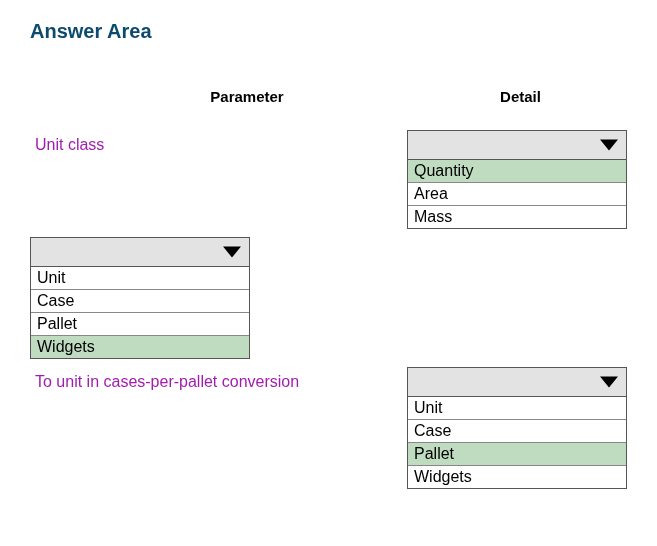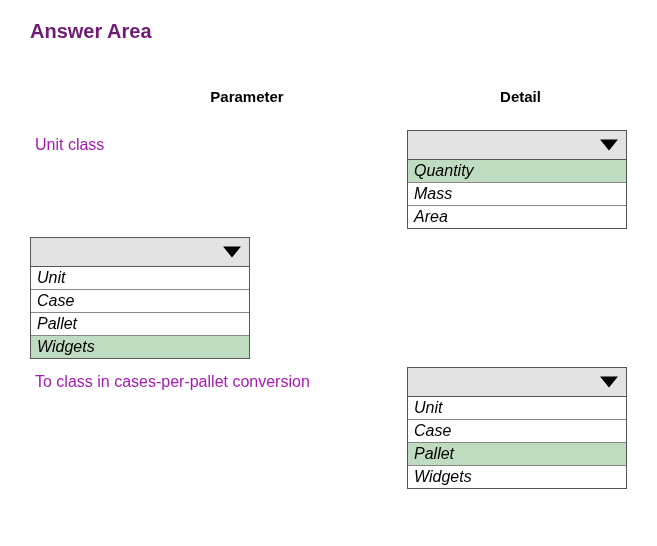--- a/index.html
+++ b/index.html
@@ -9,21 +9,21 @@
     }
     body {
       font-family: Arial, sans-serif;
       background: #ffffff;
       padding: 20px 30px;
       width: 657px;
     }
     .page-title {
       font-size: 20px;
       font-weight: bold;
-      color: #701a75;
+      color: #0c4a6e;
       margin-bottom: 45px;
     }
     .columns-header {
       display: flex;
       margin-bottom: 25px;
     }
     .col-param-header {
       width: 395px;
       text-align: center;
       font-weight: bold;
@@ -43,21 +43,20 @@
     }
     .param-label {
       width: 395px;
       font-size: 16px;
       color: #a21caf;
       padding-top: 6px;
       padding-left: 5px;
     }
     .detail-col {
       width: 220px;
-      font-style: italic;
     }
     .dropdown-closed {
       width: 220px;
       height: 30px;
       background: #e3e3e3;
       border: 1px solid #555;
       position: relative;
       cursor: pointer;
     }
     .dropdown-arrow {
@@ -102,40 +101,40 @@
 
 <div id="rows-container">
     <div class="row">
       <div class="param-label">Unit class</div>
       <div class="detail-col">
         <div class="dropdown-closed">
           <div class="dropdown-arrow"></div>
         </div>
         <div class="options-list">
           <div class="option selected">Quantity</div>
+          <div class="option">Area</div>
           <div class="option">Mass</div>
-          <div class="option">Area</div>
         </div>
       </div>
     </div>
     <div class="row">
       <div class="detail-col">
         <div class="dropdown-closed">
           <div class="dropdown-arrow"></div>
         </div>
         <div class="options-list">
           <div class="option">Unit</div>
           <div class="option">Case</div>
           <div class="option">Pallet</div>
           <div class="option selected">Widgets</div>
         </div>
       </div>
     </div>
     <div class="row">
-      <div class="param-label">To class in cases-per-pallet conversion</div>
+      <div class="param-label">To unit in cases-per-pallet conversion</div>
       <div class="detail-col">
         <div class="dropdown-closed">
           <div class="dropdown-arrow"></div>
         </div>
         <div class="options-list">
           <div class="option">Unit</div>
           <div class="option">Case</div>
           <div class="option selected">Pallet</div>
           <div class="option">Widgets</div>
         </div>

